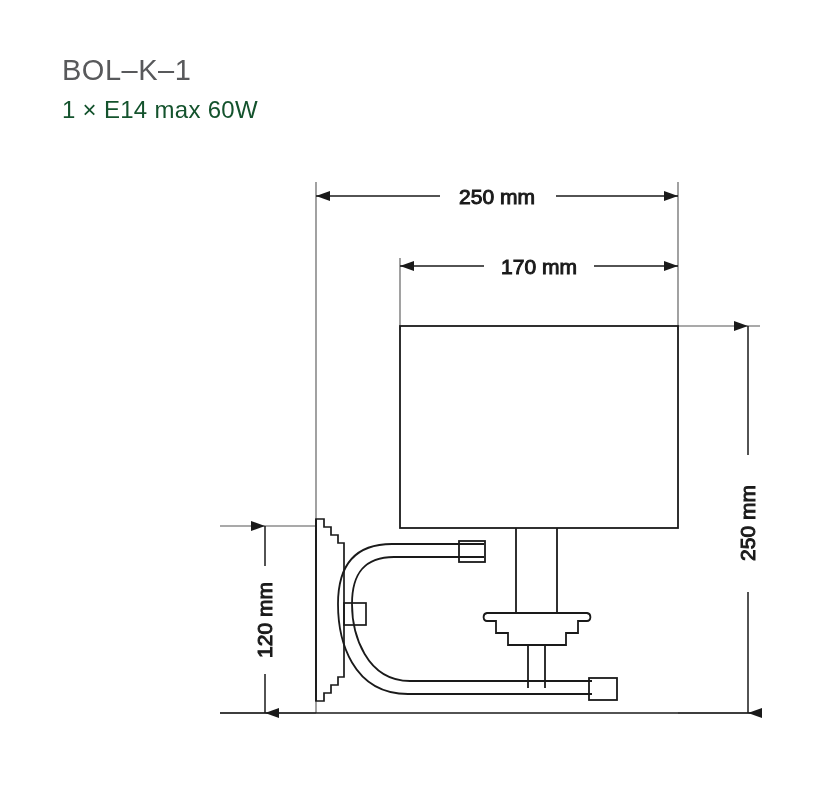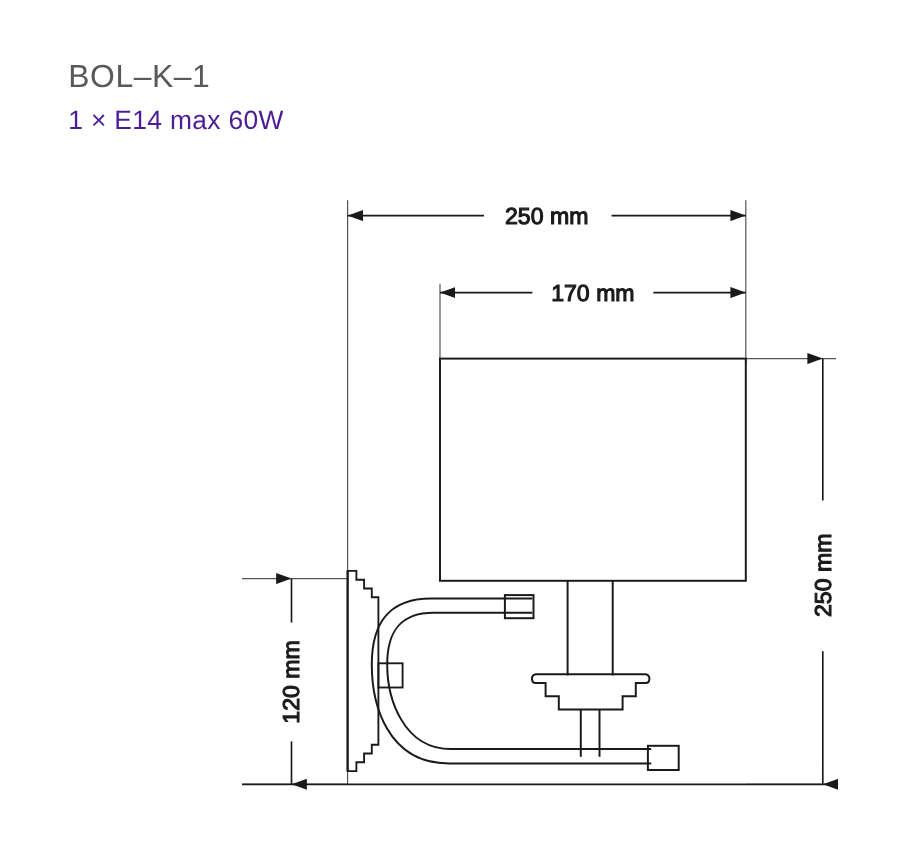--- a/index.html
+++ b/index.html
@@ -32,21 +32,21 @@
     font-weight: 400;
     color: #58595b;
     letter-spacing: 0.5px;
     line-height: 1.25;
     white-space: nowrap;
   }
   .lamp-spec {
     font-family: "Liberation Sans", sans-serif;
     font-size: 24px;
     font-weight: 400;
-    color: #4c1d95;
+    color: #14532d;
     letter-spacing: 0.3px;
     line-height: 1.35;
     margin-top: 6px;
     white-space: nowrap;
   }
   #drawing {
     position: absolute;
     left: 0;
     top: 0;
     width: 840px;

